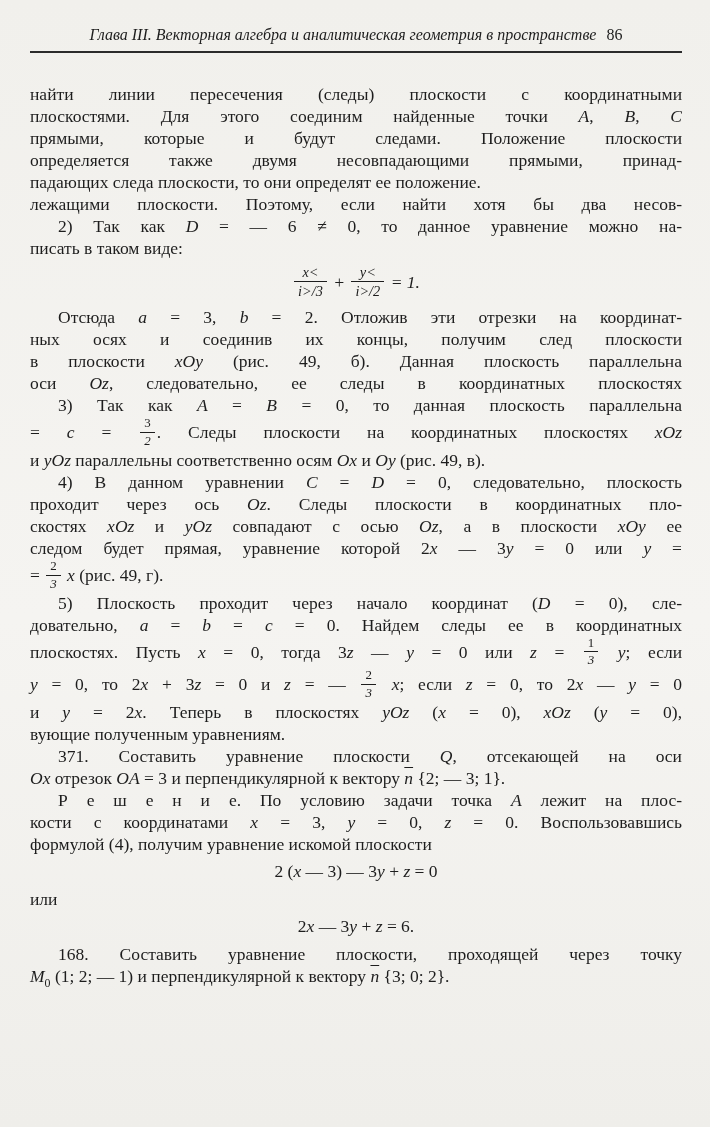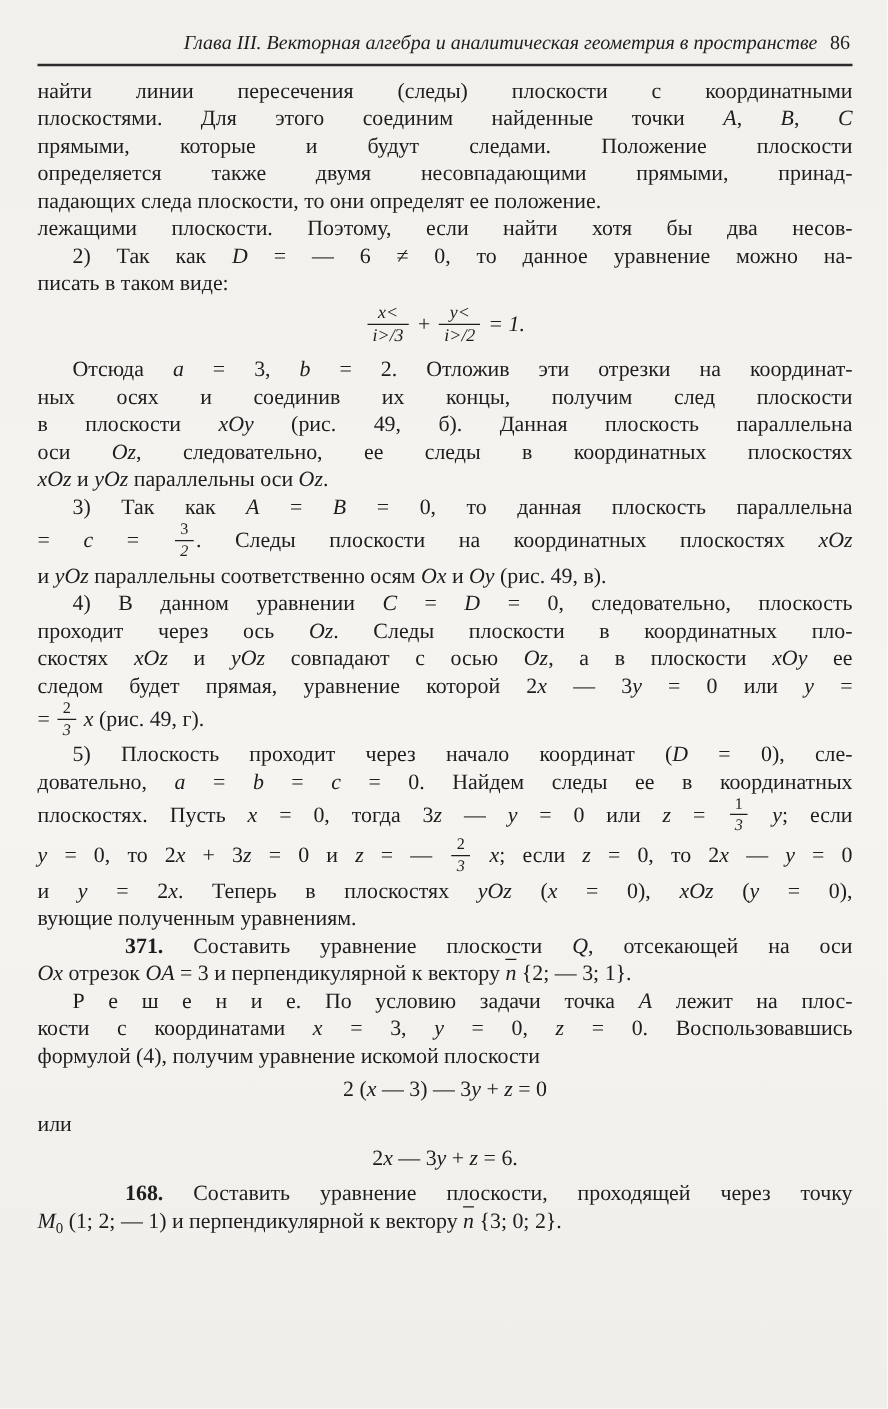--- a/index.html
+++ b/index.html
@@ -9,44 +9,44 @@
     box-sizing: border-box;
     padding: 24px 28px 0 30px;
     background: linear-gradient(180deg, #f1f0ec 0%, #f5f4f1 55%, #efeeea 100%);
     color: #1d1d1d;
     font-family: "Liberation Serif", "DejaVu Serif", serif;
     font-size: 17.5px;
     line-height: 22px;
     overflow: hidden;
   }
   .header {
-    display: flex; justify-content: flex-end; align-items: baseline;
+    display: flex; justify-content: center; align-items: baseline;
     font-style: italic;
     font-size: 16px;
     padding: 0 2px 5px 2px;
     border-bottom: 2px solid #2b2b2b;
-    margin-bottom: 8px;
+    margin-bottom: 30px;
     white-space: nowrap;
   }
   .header .pgnum { font-style: normal; padding-left: 10px; }
   .body-text {}
   .para { margin: 0; }
   .line {
     text-align: justify;
     text-align-last: justify;
     min-height: 22px;
   }
   .line.last { text-align-last: auto; }
   .para.indent .line:first-child { text-indent: 28px; }
   .formula {
     text-align: center;
     padding: 5px 0 6px 0;
   }
   i { font-style: italic; }
-  b { font-weight: bold; margin-left: 42px; }
+  b { font-weight: normal; }
   sub { font-size: 0.68em; }
   .fr {
     display: inline-block;
     vertical-align: -0.55em;
     text-align: center;
     font-size: 0.74em;
     line-height: 1.15;
     margin: 0 2px;
   }
   .formula .fr { font-size: 0.82em; vertical-align: -0.6em; }
@@ -74,21 +74,20 @@
       <div class="para indent">
         <div class="line">2) Так как <i>D</i> = — 6 ≠ 0, то данное уравнение можно на-</div>
         <div class="line last">писать в таком виде:</div>
       </div>
       <div class="formula"><span class="fr"><span class="n"><i>x&lt;</i></span><i><span class="d">i&gt;/3</span></i></span><i> + <span class="fr"><span class="n"><i>y&lt;</i></span><i><span class="d">i&gt;/2</span></i></span><i> = 1.</i></i></div>
       <div class="para indent">
         <div class="line">Отсюда <i>a</i> = 3, <i>b</i> = 2. Отложив эти отрезки на координат-</div>
         <div class="line">ных осях и соединив их концы, получим след плоскости</div>
         <div class="line">в плоскости <i>xOy</i> (рис. 49, б). Данная плоскость параллельна</div>
         <div class="line">оси <i>Oz</i>, следовательно, ее следы в координатных плоскостях</div>
-        <div class="line last"><i>xOz</i> и <i>yOz</i> параллельны оси <i>Oz</i>.</div>
       </div>
       <div class="para indent">
         <div class="line">3) Так как <i>A</i> = <i>B</i> = 0, то данная плоскость параллельна</div>
         <div class="line">= <i>c</i> = <span class="fr"><span class="n">3</span><span class="d">2</span></span>. Следы плоскости на координатных плоскостях <i>xOz</i></div>
         <div class="line last">и <i>yOz</i> параллельны соответственно осям <i>Ox</i> и <i>Oy</i> (рис. 49, в).</div>
       </div>
       <div class="para indent">
         <div class="line">4) В данном уравнении <i>C</i> = <i>D</i> = 0, следовательно, плоскость</div>
         <div class="line">проходит через ось <i>Oz</i>. Следы плоскости в координатных пло-</div>
         <div class="line">скостях <i>xOz</i> и <i>yOz</i> совпадают с осью <i>Oz</i>, а в плоскости <i>xOy</i> ее</div>

